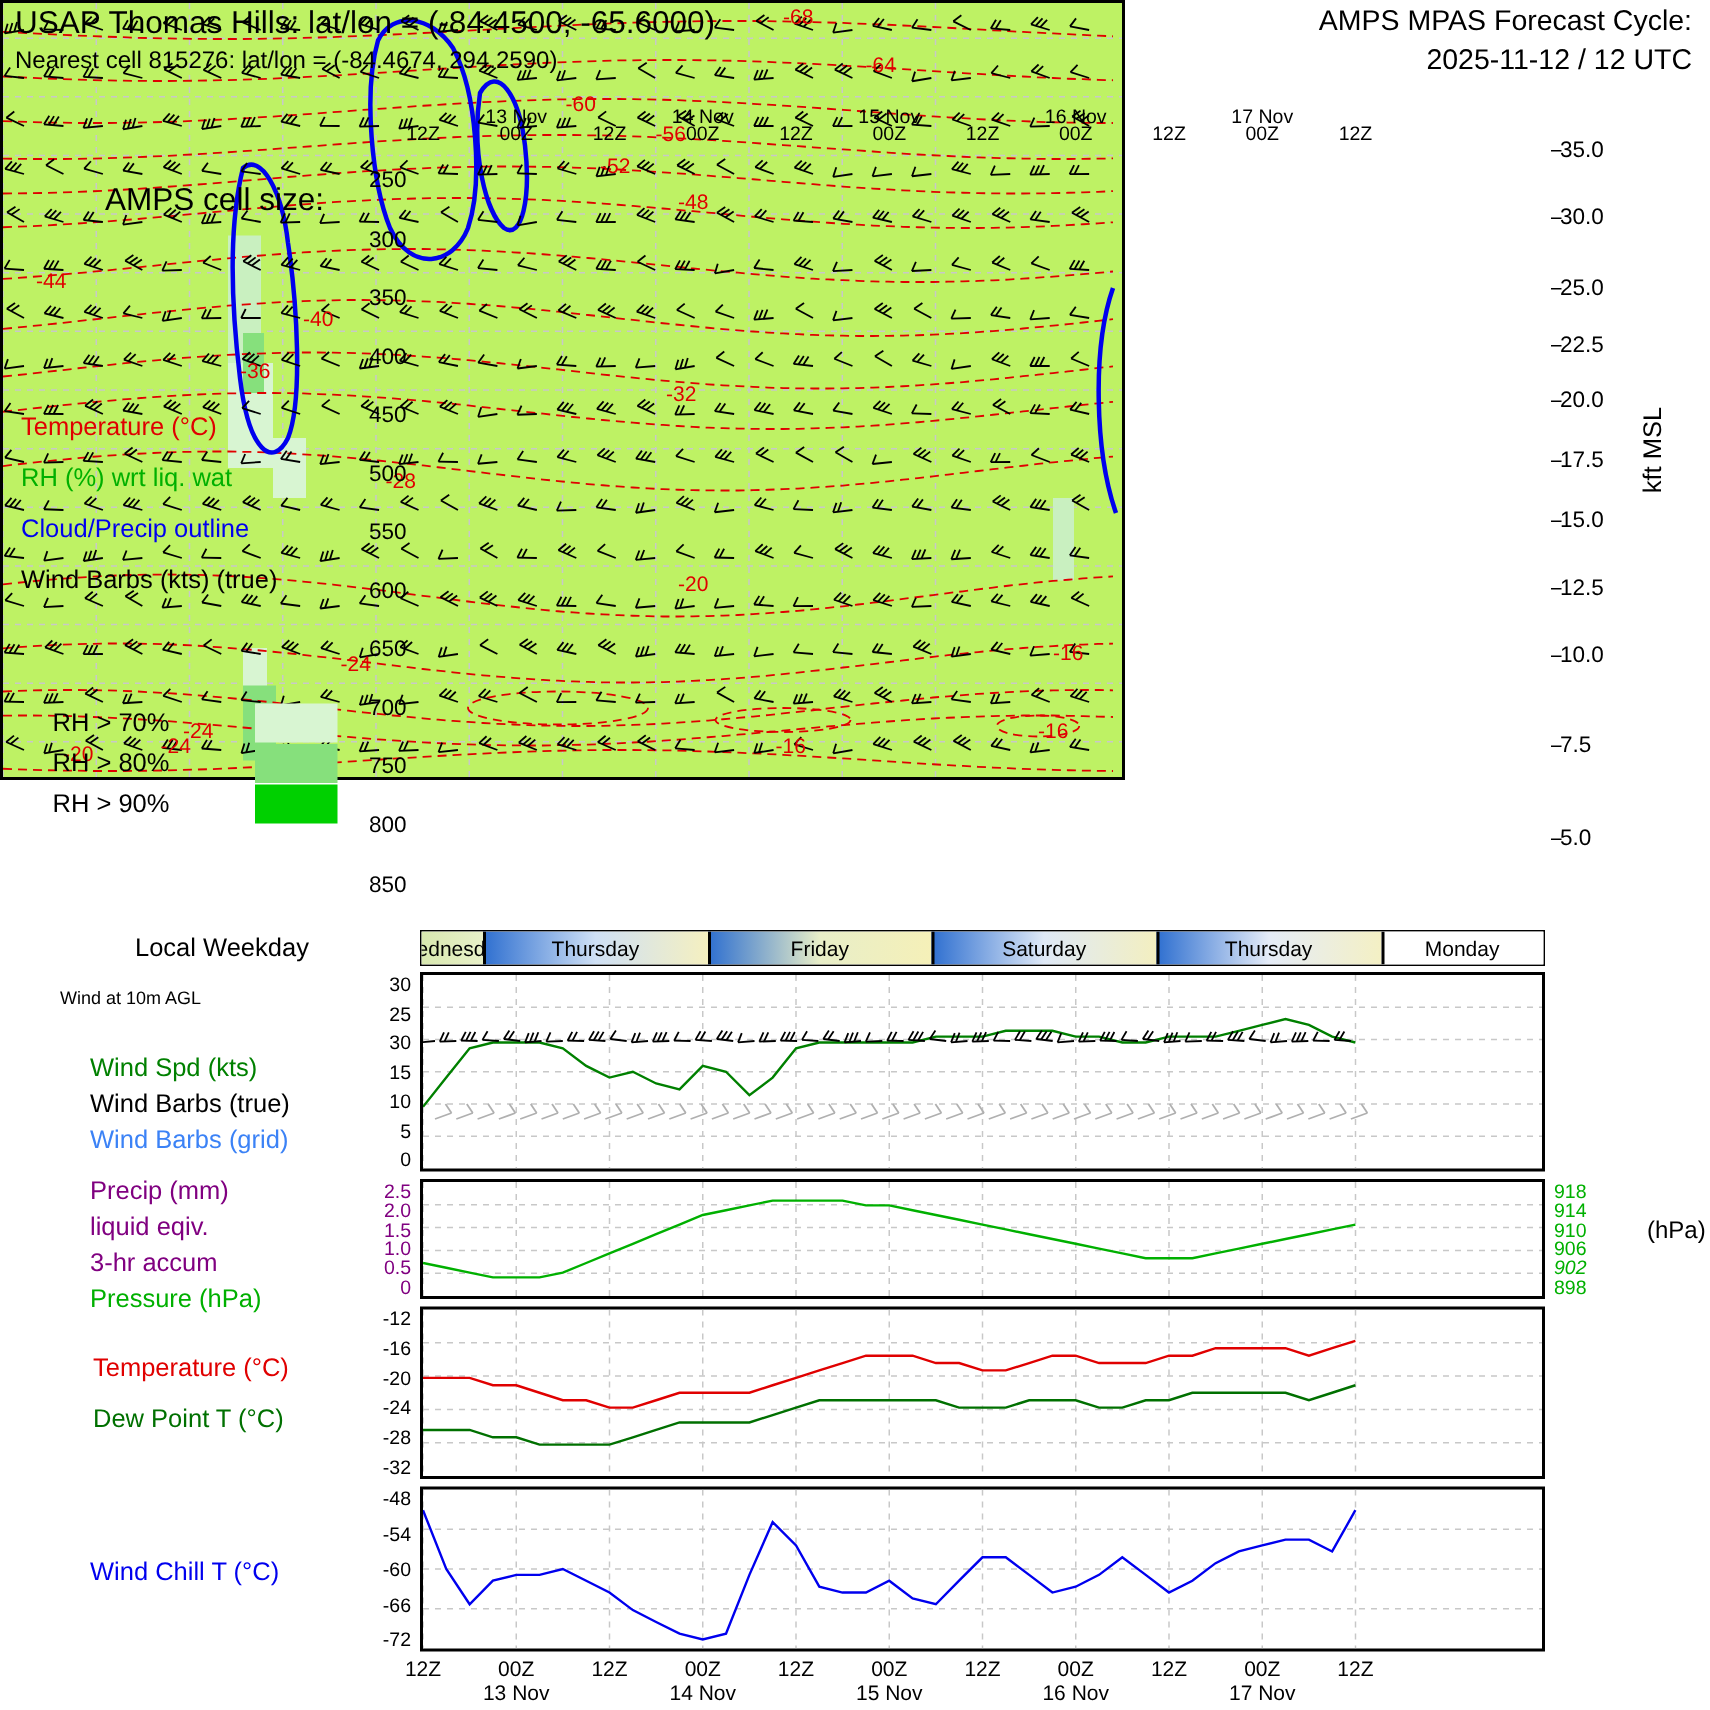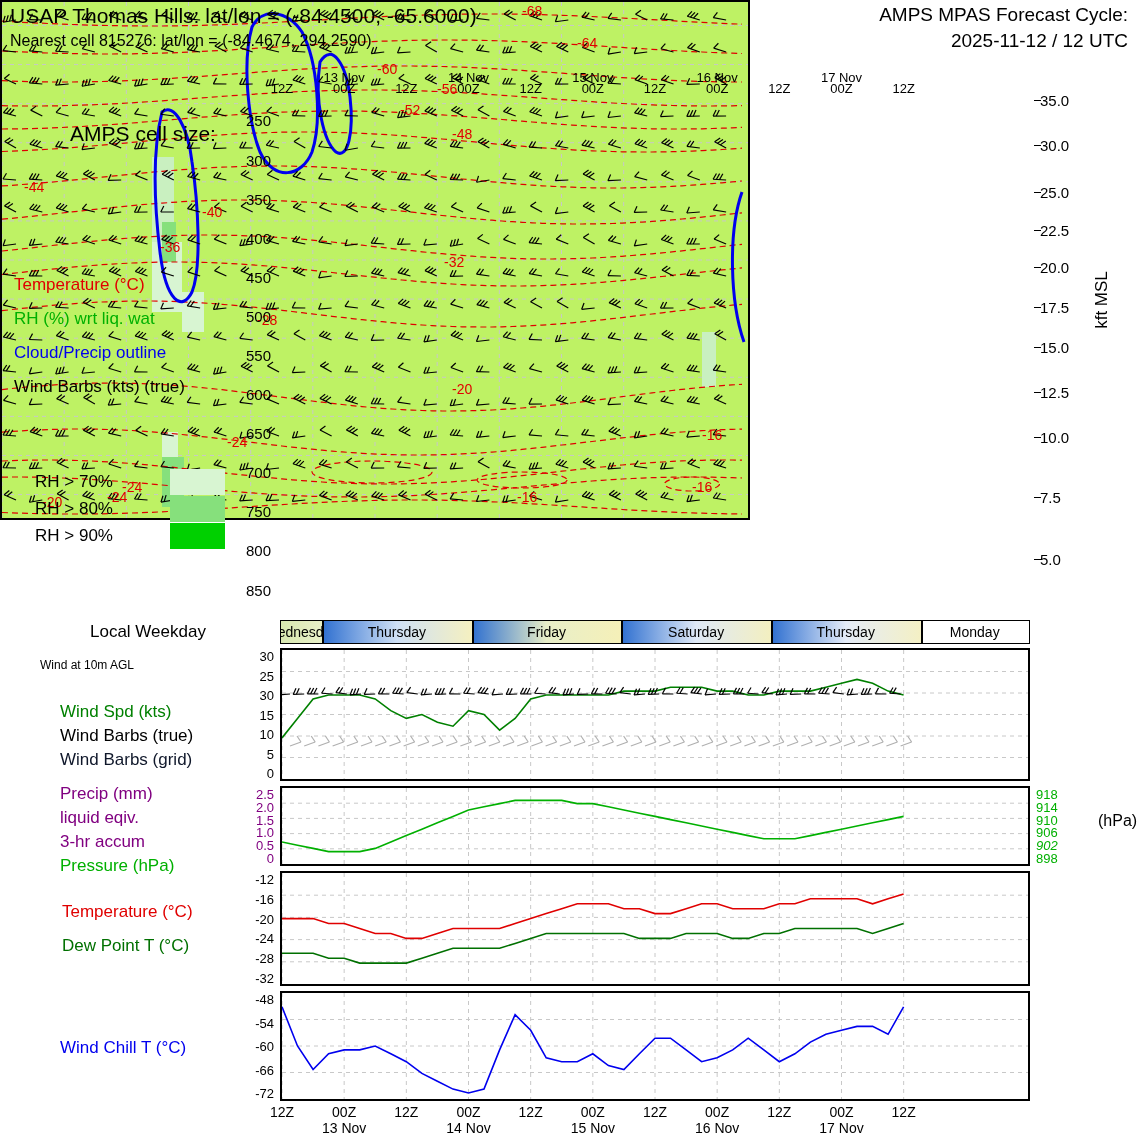--- a/index.html
+++ b/index.html
@@ -1631,21 +1631,21 @@
     <div class="wd-seg" style="left: 639.54px; width: 108.46px; background: linear-gradient(90deg, rgb(255, 255, 255), rgb(255, 255, 255));">
       <span>Monday</span>
     </div>
     <div class="wd-div" style="left: 639.54px;"></div>
   </div>
 
 <div class="small-note" style="left:40px;top:658px;">Wind at 10m AGL</div>
 <div class="lbl-block" style="left:60px;top:700px;">
   <div style="color:#008000">Wind Spd (kts)</div>
   <div style="color:#000000">Wind Barbs (true)</div>
-  <div style="color:#0f172a">Wind Barbs (grid)</div>
+  <div style="color:#3b82f6">Wind Barbs (grid)</div>
 </div>
 <div class="ax-left" id="wind-yaxis" style="left:230px;top:648px;width:44px;height:133px;">
     <span style="top: 8px;">30</span>
     <span style="top: 27.5px;">25</span>
     <span style="top: 47px;">30</span>
     <span style="top: 66.5px;">15</span>
     <span style="top: 86px;">10</span>
     <span style="top: 105.5px;">5</span>
     <span style="top: 125px;">0</span>
   </div>

